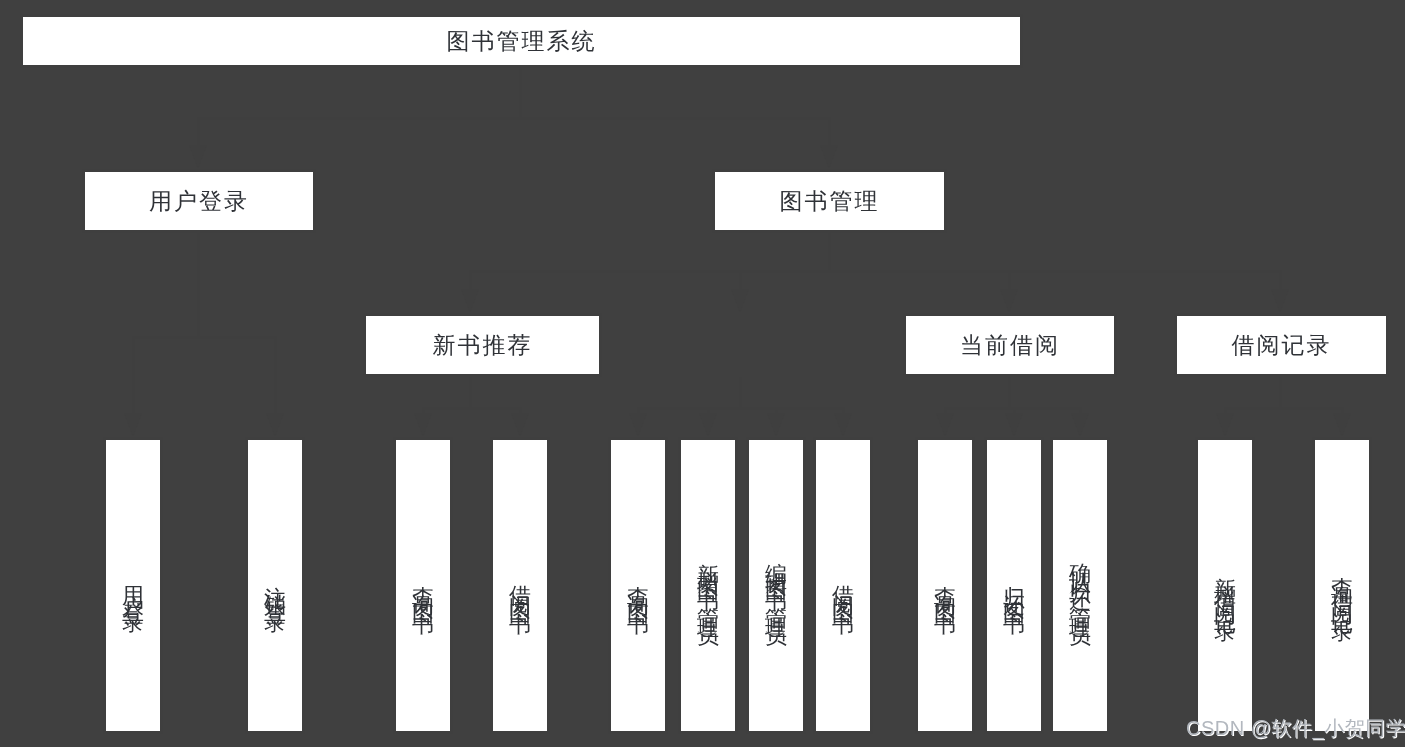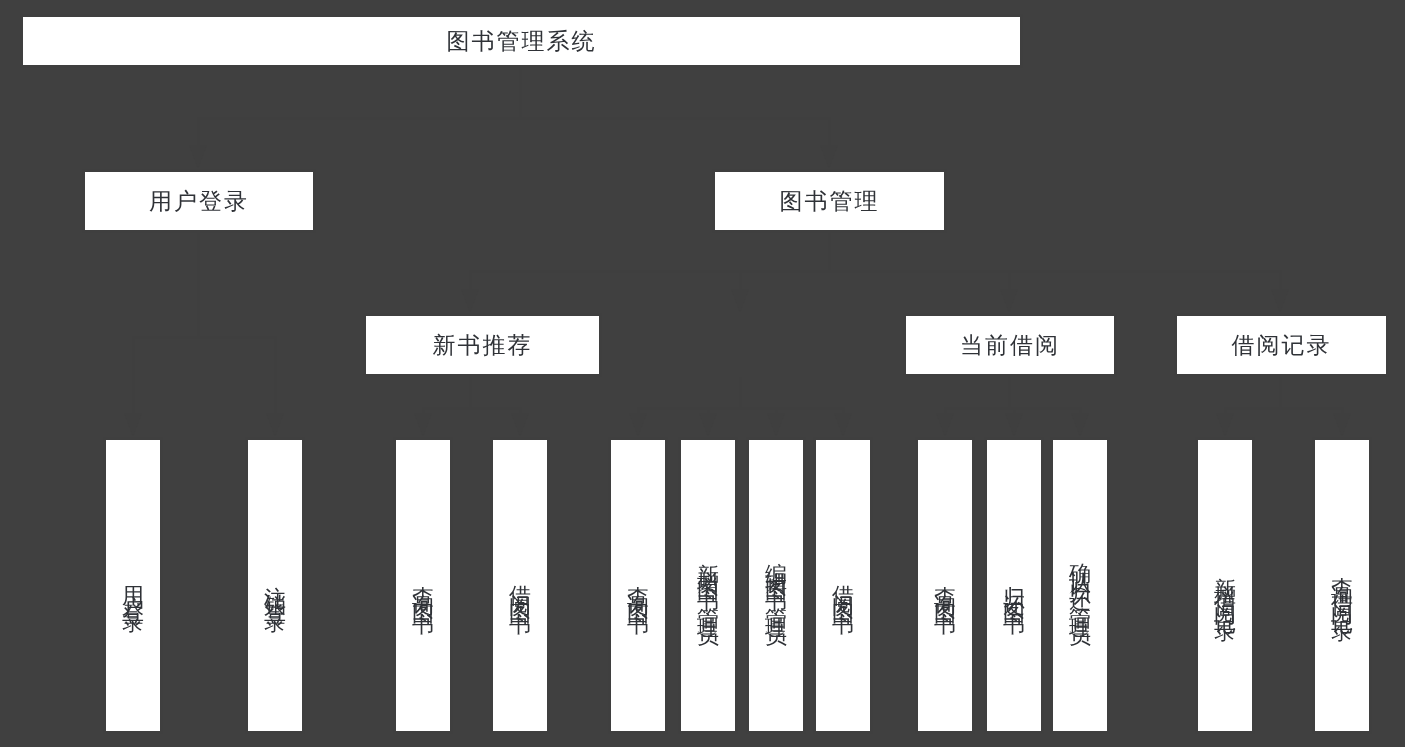--- a/index.html
+++ b/index.html
@@ -117,14 +117,15 @@
   <div class="node v" style="left:746px;top:437px;width:60px;height:297px">编辑图书（管理员）</div>
   <div class="node v" style="left:813px;top:437px;width:60px;height:297px">借阅图书</div>
 
   <div class="node v" style="left:915px;top:437px;width:60px;height:297px">查询图书</div>
   <div class="node v" style="left:984px;top:437px;width:60px;height:297px">归还图书</div>
   <div class="node v" style="left:1050px;top:437px;width:60px;height:297px">确认归还（管理员）</div>
 
   <div class="node v" style="left:1195px;top:437px;width:60px;height:297px">新增借阅记录</div>
   <div class="node v" style="left:1312px;top:437px;width:60px;height:297px">查询借阅记录</div>
 
+  <div class="watermark">CSDN @软件_小贺同学</div>
 
 </div>
 
 </body></html>

